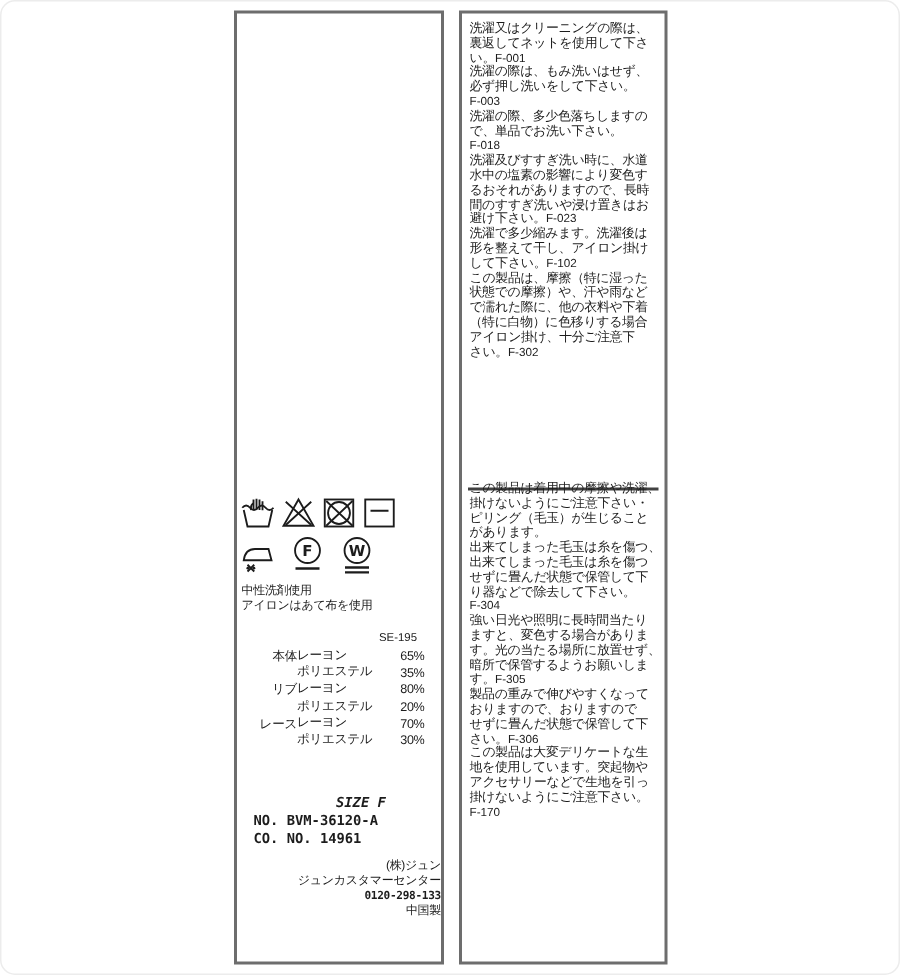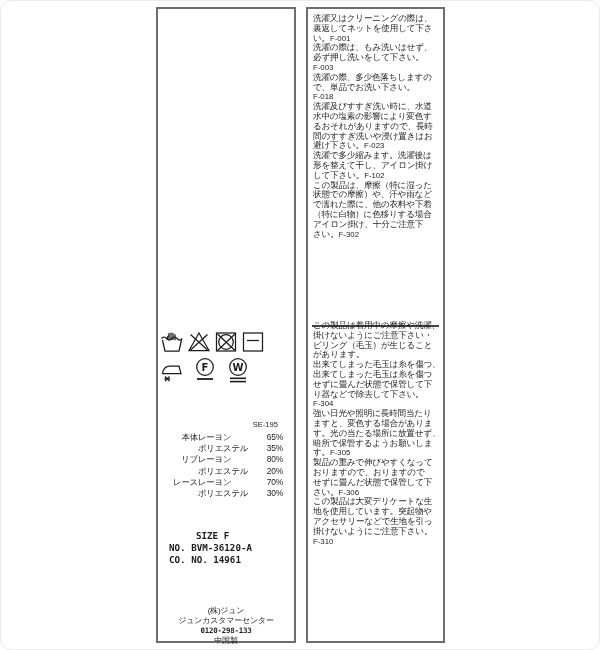--- a/index.html
+++ b/index.html
@@ -25,26 +25,26 @@
   .care-icon{display:block;}
   .care-icon path,.care-icon circle,.care-icon rect,.care-icon line{stroke:#1c1c1c;fill:none;stroke-width:1.25;}
   .care-icon .fillspot{fill:#1c1c1c;stroke:none;}
   .care-icon text{fill:#1c1c1c;stroke:none;font-family:"DejaVu Sans","Liberation Sans",sans-serif;font-weight:bold;font-size:10px;}
 
   .notes{position:absolute;top:380px;left:3px;font-size:8px;line-height:9.6px;font-weight:500;letter-spacing:-0.2px;white-space:nowrap;}
   .ref-code{position:absolute;top:411px;right:16px;font-size:7.6px;font-weight:500;}
   .comp-table{position:absolute;top:423px;left:3px;right:11px;}
   .crow{display:flex;font-size:8.4px;line-height:11.2px;font-weight:500;letter-spacing:-0.2px;white-space:nowrap;}
   .cpart{width:37px;text-align:right;}
-  .cfiber{flex:1;}
+  .cfiber{flex:1;font-family:Liberation Mono, monospace;}
   .cpct{text-align:left;}
 
   .size-block{position:absolute;top:521px;left:11px;font-family:"DejaVu Sans Mono","Liberation Mono",monospace;font-size:9.2px;font-weight:bold;line-height:12.2px;white-space:nowrap;}
-  .size-line{margin-left:27px;}
-  .company-block{position:absolute;top:563px;left:0;right:0;text-align:center;font-size:8px;line-height:10px;font-weight:500;letter-spacing:-0.2px;margin-top:34px;}
+  .size-line{margin-left:55px;font-style:italic;}
+  .company-block{position:absolute;top:563px;left:0;right:0;text-align:right;font-size:8px;line-height:10px;font-weight:500;letter-spacing:-0.2px;}
   .phone-line{font-family:"DejaVu Sans Mono","Liberation Mono",monospace;font-size:7.4px;font-weight:bold;}
 </style>
 </head>
 <body>
 
 <div class="canvas">
 
   <div class="care-label label-left">
 
     <div class="sym-row sym-row1">
@@ -82,20 +82,26 @@
         <path d="M4 22 H20" style="stroke-width:1.8"></path>
       </svg>
       <svg class="care-icon" width="24" height="26" viewBox="0 0 24 26">
         <circle cx="12" cy="10" r="8.3"></circle>
         <text x="12" y="13.6" text-anchor="middle">W</text>
         <path d="M4 21.3 H20" style="stroke-width:1.6"></path>
         <path d="M4 24.6 H20" style="stroke-width:1.6"></path>
       </svg>
     </div>
 
+    <div class="notes">
+
+        <div>中性洗剤使用</div>
+
+        <div>アイロンはあて布を使用</div>
+      </div>
 
     <div class="ref-code">SE-195</div>
 
     <div class="comp-table">
 
         <div class="crow">
           <span class="cpart">本体</span>
           <span class="cfiber">レーヨン</span>
           <span class="cpct">65%</span>
         </div>
@@ -373,18 +379,18 @@
           <span class="code"></span>
         </div>
 
         <div class="tline">
           <span class="jt">掛けないようにご注意下さい。</span>
           <span class="code"></span>
         </div>
 
         <div class="tline">
           <span class="jt"></span>
-          <span class="code">F-310</span>
+          <span class="code">F-170</span>
         </div>
       </div>
   </div>
 
 </div>
 
 </body></html>

